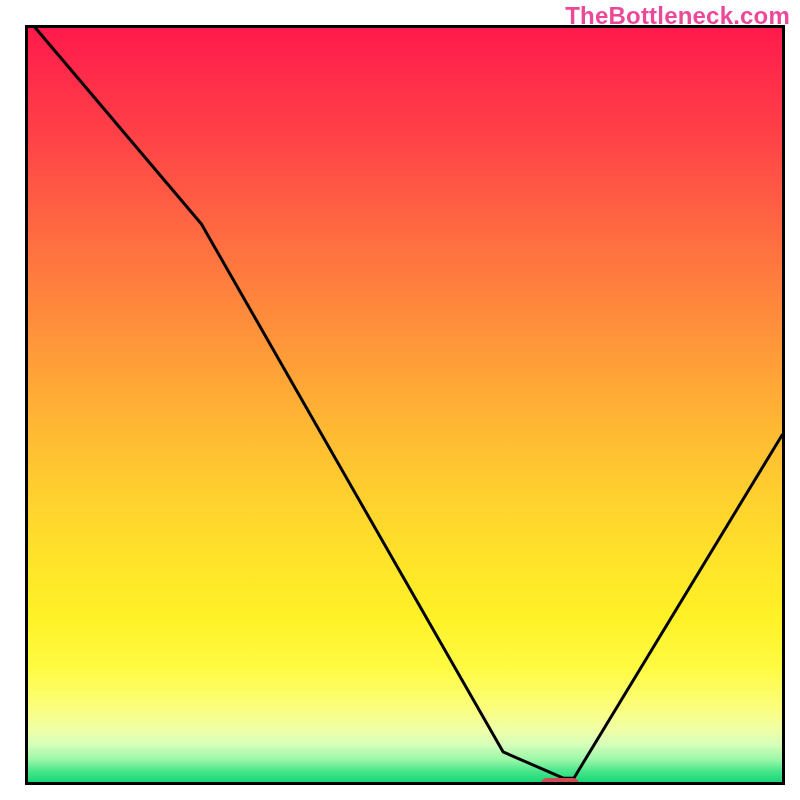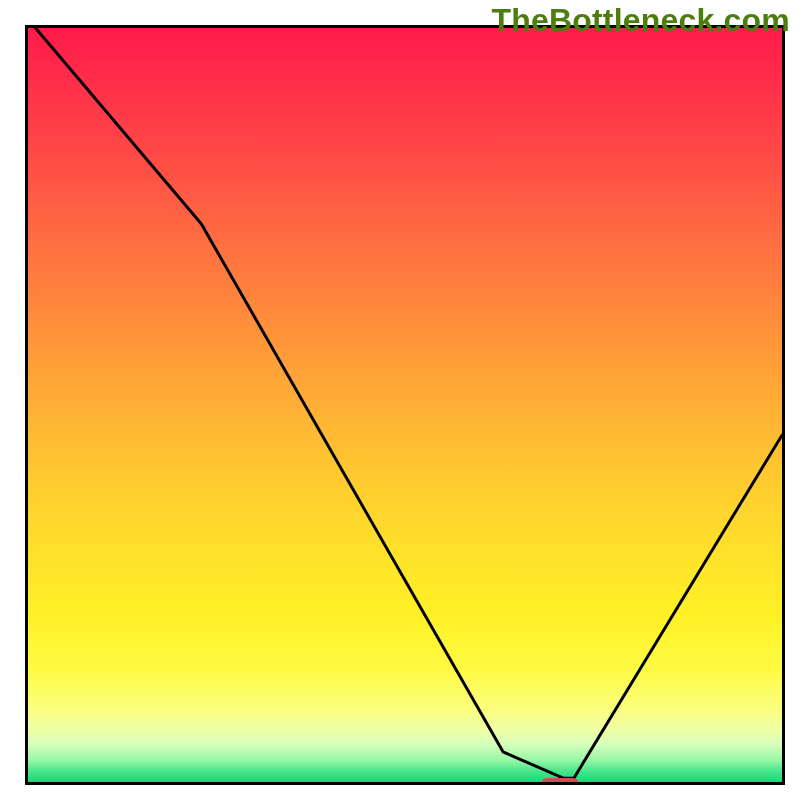--- a/index.html
+++ b/index.html
@@ -13,23 +13,23 @@
   }
   .wrap {
     position: relative;
     width: 800px;
     height: 800px;
   }
   .watermark {
     position: absolute;
     top: 2px;
     right: 10px;
-    font-size: 32px;
+    font-size: 24px;
     font-weight: 600;
-    color: #4d7c0f;
+    color: #ec4899;
     letter-spacing: 0.2px;
     z-index: 4;
     user-select: none;
   }
   .plot-area {
     position: absolute;
     left: 25px;
     top: 25px;
     width: 760px;
     height: 760px;

